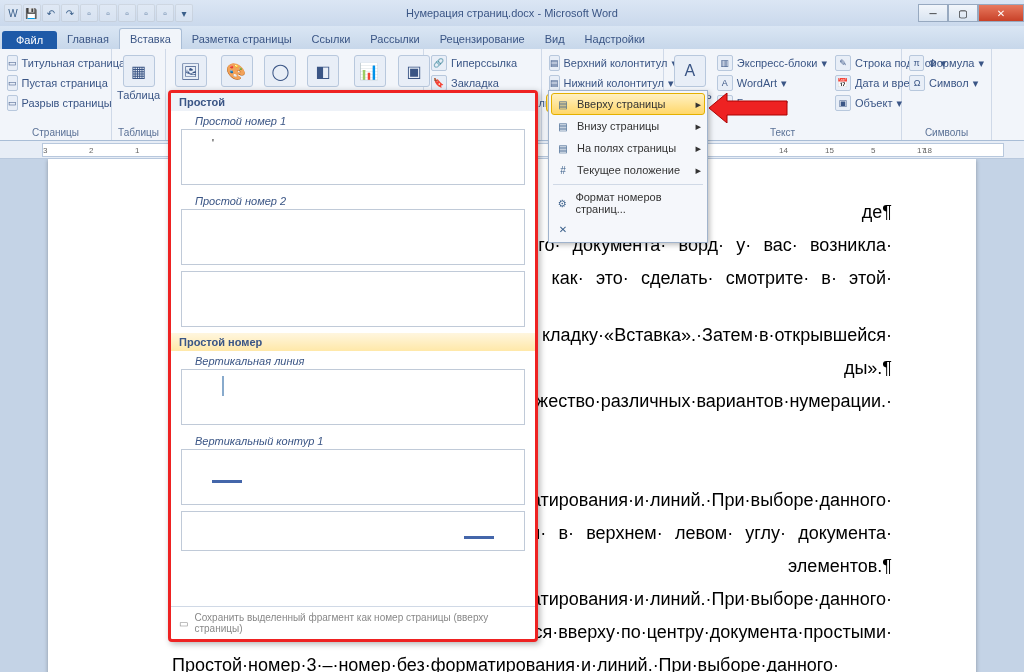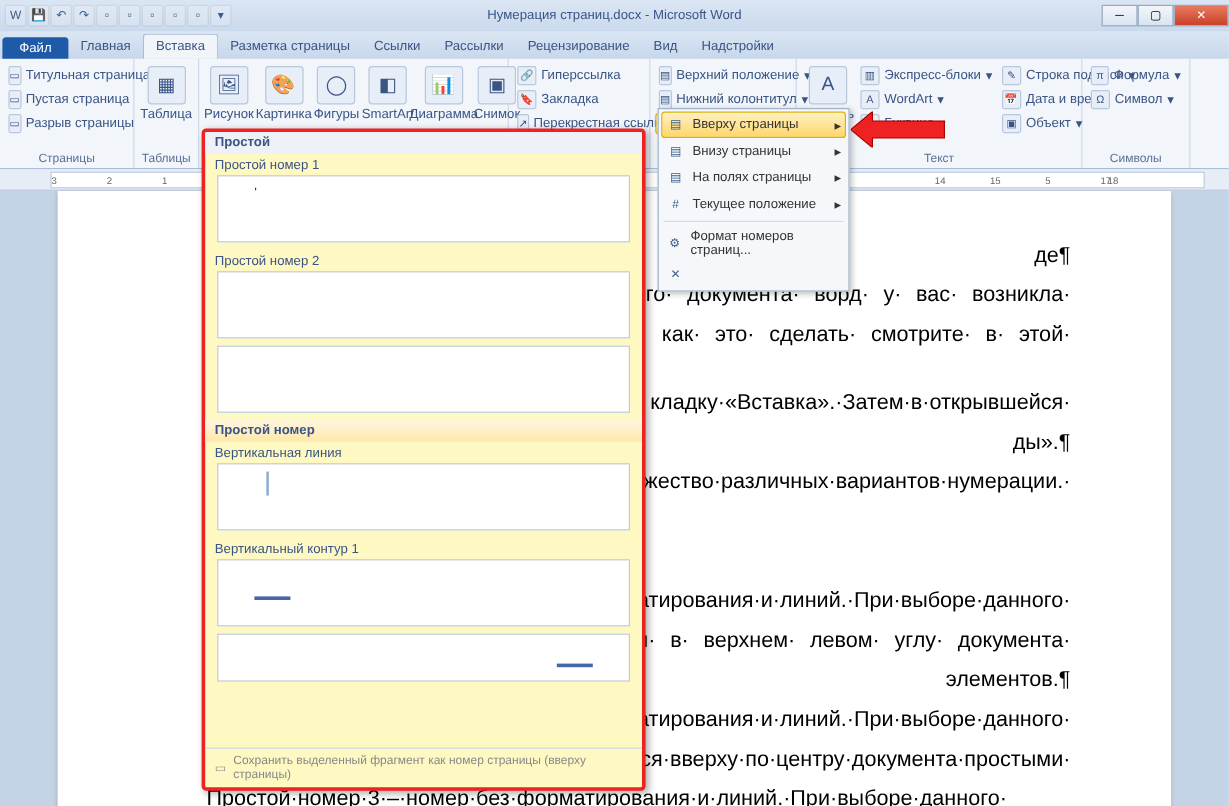--- a/index.html
+++ b/index.html
@@ -24,23 +24,23 @@
 .small-list { display:flex; flex-direction:column; gap:2px; padding-top:3px; }
 .small-btn { display:flex; align-items:center; gap:4px; color:#3a5585; padding:1px 3px; white-space:nowrap; }
 .small-btn .ic { width:16px; height:16px; background:#e8eef7; border:1px solid #b8c8dd; border-radius:2px; display:flex;align-items:center;justify-content:center;font-size:9px; }
 .small-btn.hl { background: linear-gradient(#fff1c3,#ffd76a); border: 1px solid #e4b000; border-radius:3px; padding:0 2px; }
 .ruler-area { height: 18px; background:#e7edf6; border-bottom:1px solid #b8c8dd; position:relative; }
 .ruler { position:absolute; left:42px; right:20px; top:2px; height:14px; background:#fff; border:1px solid #b8c8dd; font-size:8px; display:flex; align-items:center; }
 .ruler span { position:absolute; color:#666; }
 .doc-area { position:absolute; top:159px; left:0; right:0; bottom:0; background:#c4d3e6; overflow:hidden; }
 .page { position:absolute; left:48px; top:0; width:928px; background:#fff; box-shadow:0 1px 4px rgba(0,0,0,.3); padding:40px 84px; font-family:"Times New Roman",serif; font-size:18px; line-height:1.5; word-spacing:.4em; }
 .page p { margin-bottom:6px; }
-.gallery { position:absolute; left:168px; top:90px; width:370px; height:552px; background:#fef9c3; border:3px solid #e22; border-radius:4px; box-shadow:2px 2px 6px rgba(0,0,0,.3); z-index:50; overflow:hidden; font-size:11px;margin-top:17px; }
+.gallery { position:absolute; left:168px; top:90px; width:370px; height:552px; background:#ffffff; border:3px solid #e22; border-radius:4px; box-shadow:2px 2px 6px rgba(0,0,0,.3); z-index:50; overflow:hidden; font-size:11px; }
 .gal-hdr { background:#eef2f8; padding:3px 8px; color:#3a5585; font-weight:bold; }
-.gal-item-lbl { padding:4px 8px 2px; color:#3a5585; }
+.gal-item-lbl { padding:4px 24px 2px; color:#3a5585;font-style:italic; }
 .gal-prev { margin:0 10px 6px; height:56px; background:#fff; border:1px solid #c0cad8; position:relative; }
 .gal-item-hl { background:linear-gradient(#fff6df,#ffe8a8); }
 .gal-foot { position:absolute; bottom:0; left:0; right:0; padding:5px 8px; border-top:1px solid #d0d9e6; color:#888; font-size:10px; display:flex; align-items:center; gap:6px; }
 .submenu { position:absolute; left:548px; top:90px; width:160px; background:#f5f7fb; border:1px solid #a0b3cc; box-shadow:2px 2px 5px rgba(0,0,0,.25); z-index:60; font-size:11px; padding:2px; }
 .submenu-item { display:flex; align-items:center; gap:6px; padding:3px 4px; color:#333; }
 .submenu-item .ic { width:16px; height:16px; display:flex;align-items:center;justify-content:center;font-size:10px;color:#3a5f8a; }
 .submenu-item.hl { background:linear-gradient(#fff1c3,#ffd76a); border:1px solid #e4b000; border-radius:3px; padding:2px 3px; }
 .submenu-sep { height:1px; background:#d0d9e6; margin:3px 2px; }
 .arrow-ann { position:absolute; left:709px; top:93px; z-index:70; }
 .arrow-ann svg { display:block; }
@@ -151,21 +151,21 @@
           <span class="ic">↗</span>
           <span>Перекрестная ссылка</span>
         </div>
     </div>
     <div class="group-label">Ссылки</div>
   </div>
   <div class="group" style="width:122px">
     <div class="small-list group-body" style="flex-direction:column">
       <div class="small-btn">
           <span class="ic">▤</span>
-          <span>Верхний положение</span>
+          <span>Верхний колонтитул</span>
           <span>▾</span>
         </div>
       <div class="small-btn">
           <span class="ic">▤</span>
           <span>Нижний колонтитул</span>
           <span>▾</span>
         </div>
       <div class="small-btn hl">
           <span class="ic">#</span>
           <span>Номер страницы</span>

